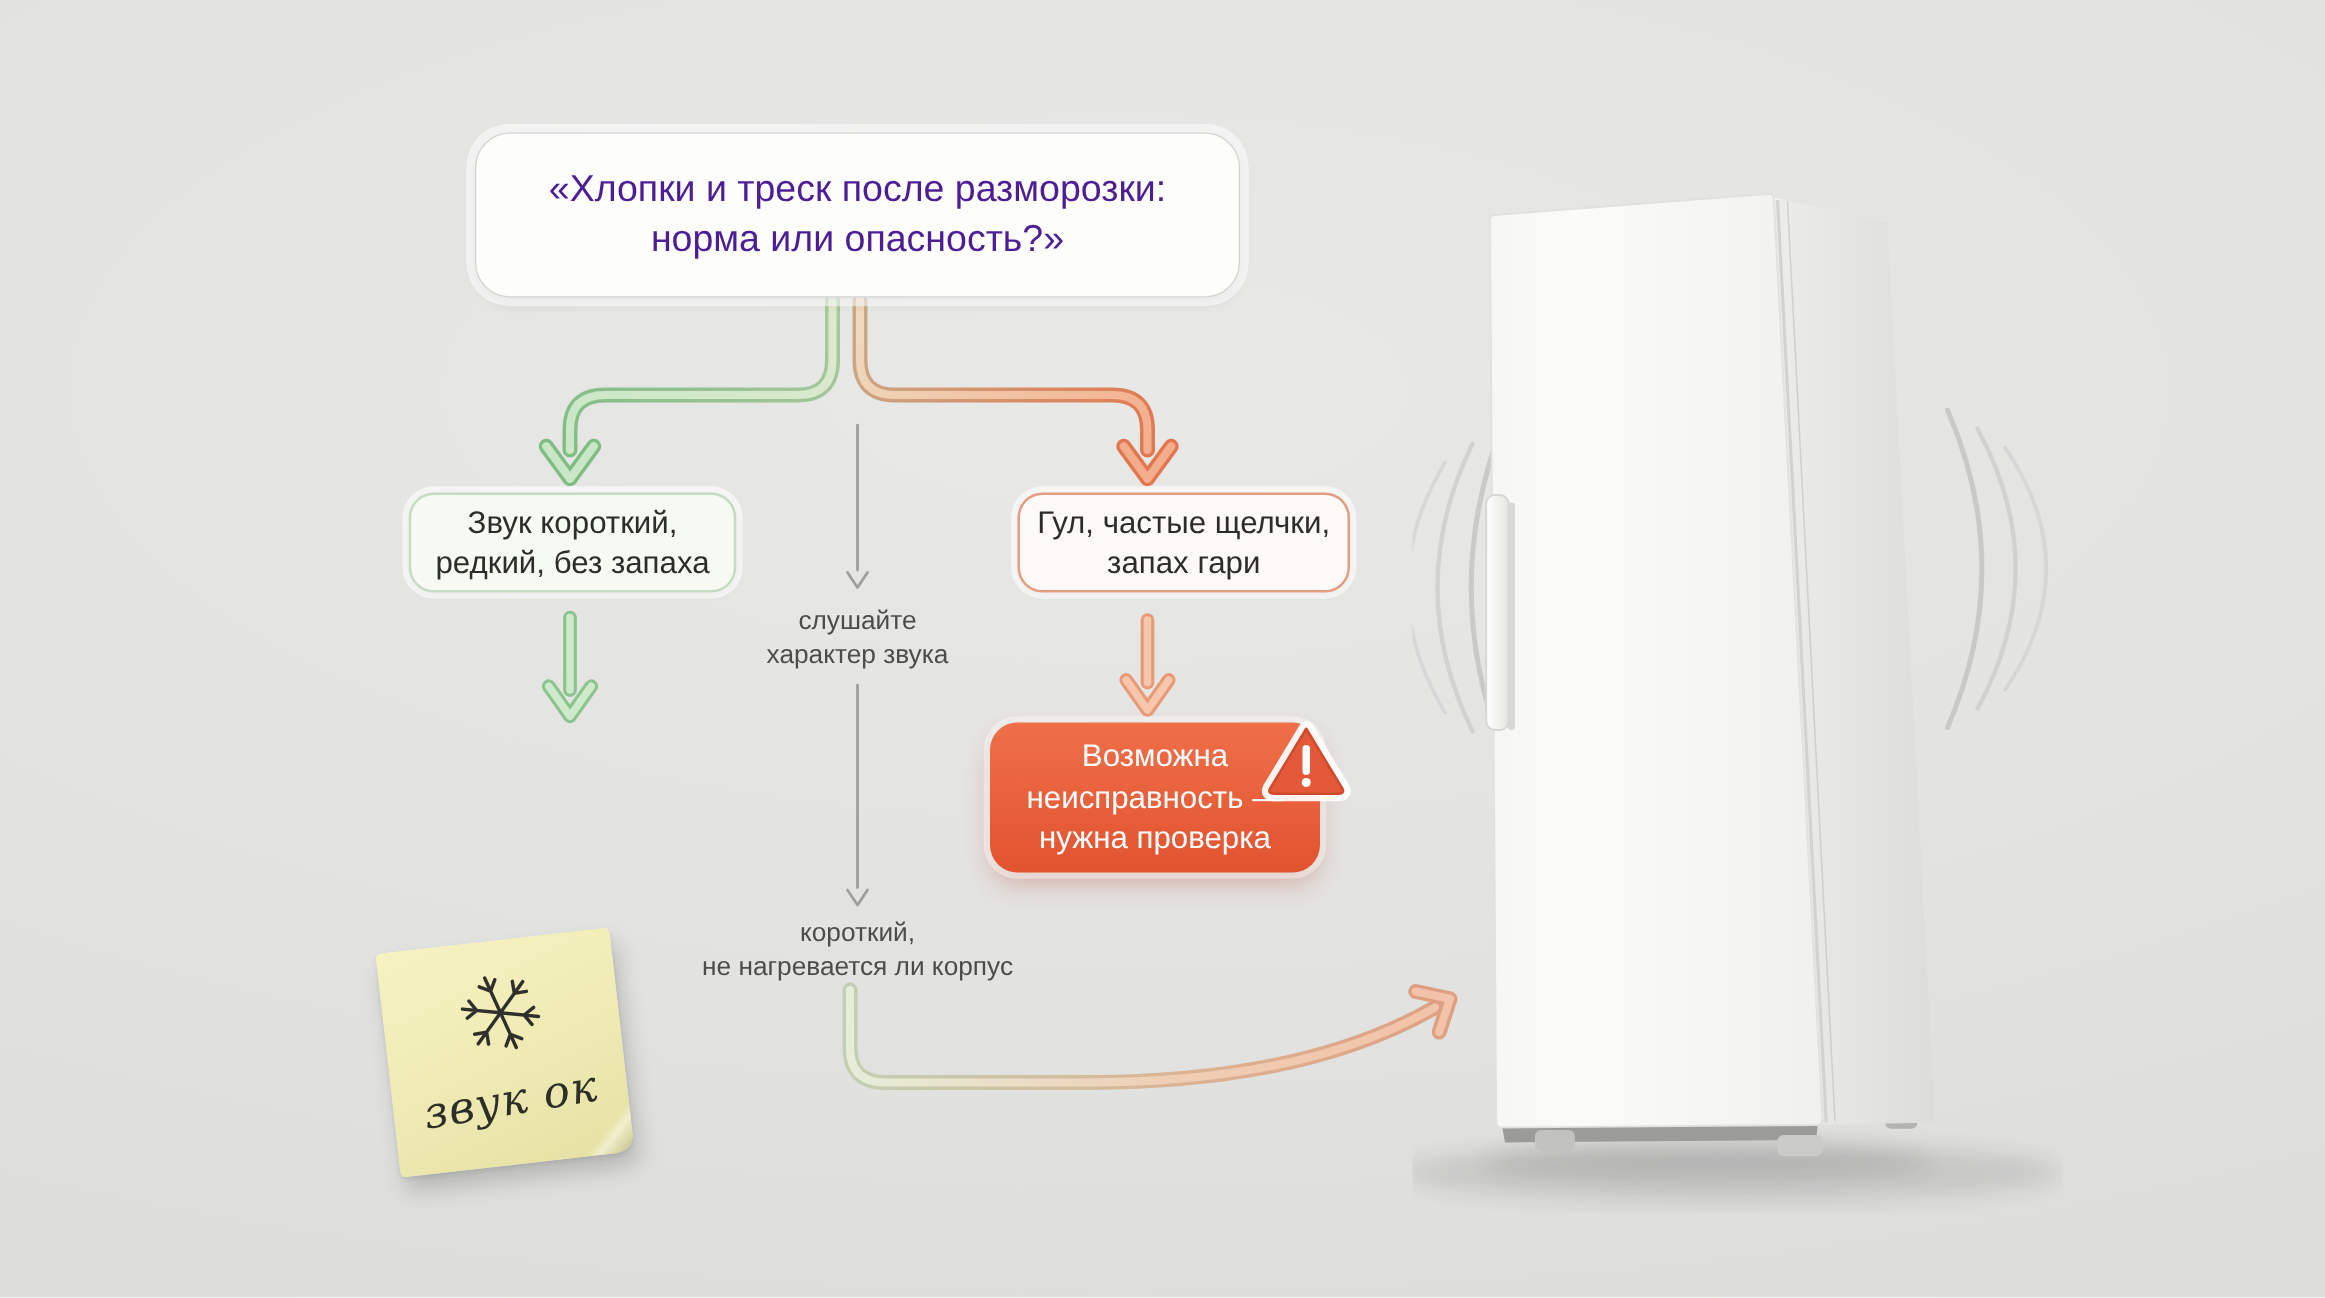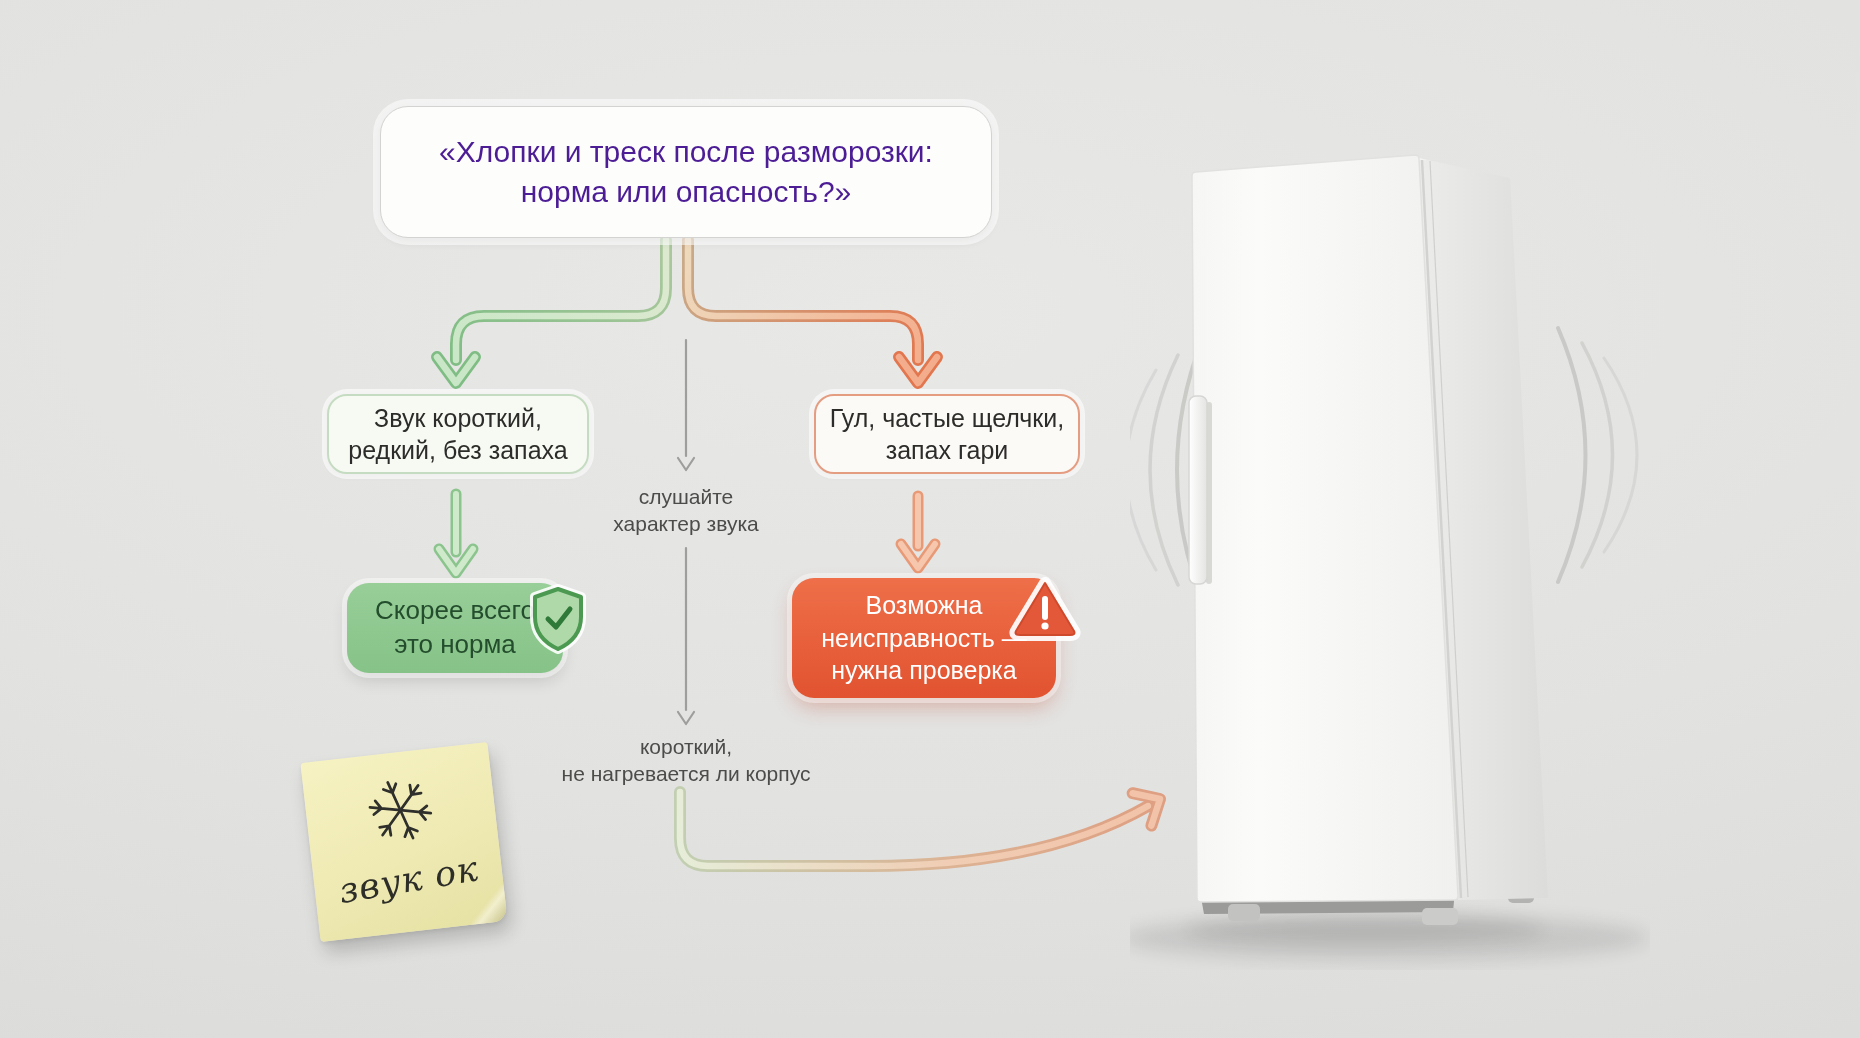--- a/index.html
+++ b/index.html
@@ -163,31 +163,20 @@
   <div class="card cond cond-normal">Звук короткий,
 редкий, без запаха</div>
   <div class="card cond cond-danger">Гул, частые щелчки,
 запах гари</div>
 
   <div class="center-label listen">слушайте
 характер звука</div>
   <div class="center-label check">короткий,
 не нагревается ли корпус</div>
 
-  <div class="card result result-normal">
-    <span>Скорее всего
-это норма</span>
-    <span class="badge badge-shield">
-      <svg width="66" height="72" viewBox="0 0 66 72">
-        <path d="M33 6 L56 14 V34 C56 50 46 60 33 66 C20 60 10 50 10 34 V14 Z" fill="#ffffff" stroke="#ffffff" stroke-width="10" stroke-linejoin="round" opacity="0.9"></path>
-        <path d="M33 6 L56 14 V34 C56 50 46 60 33 66 C20 60 10 50 10 34 V14 Z" fill="#b0d9aa" stroke="#4c9a51" stroke-width="4" stroke-linejoin="round"></path>
-        <path d="M23 36 L31 44 L45 26" fill="none" stroke="#2f7a38" stroke-width="5" stroke-linecap="round" stroke-linejoin="round"></path>
-      </svg>
-    </span>
-  </div>
 
   <div class="card result result-danger">
     <span>Возможна
 неисправность —
 нужна проверка</span>
     <span class="badge badge-warning">
       <svg width="74" height="68" viewBox="0 0 74 68">
         <path d="M37 8 L66 56 Q68 60 62 60 H12 Q6 60 8 56 Z" fill="#ffffff" stroke="#ffffff" stroke-width="12" stroke-linejoin="round" opacity="0.92"></path>
         <path d="M37 8 L66 56 Q68 60 62 60 H12 Q6 60 8 56 Z" fill="#e4583a" stroke="#cf4a2c" stroke-width="2" stroke-linejoin="round"></path>
         <line x1="37" y1="24" x2="37" y2="42" stroke="#ffffff" stroke-width="6" stroke-linecap="round"></line>

